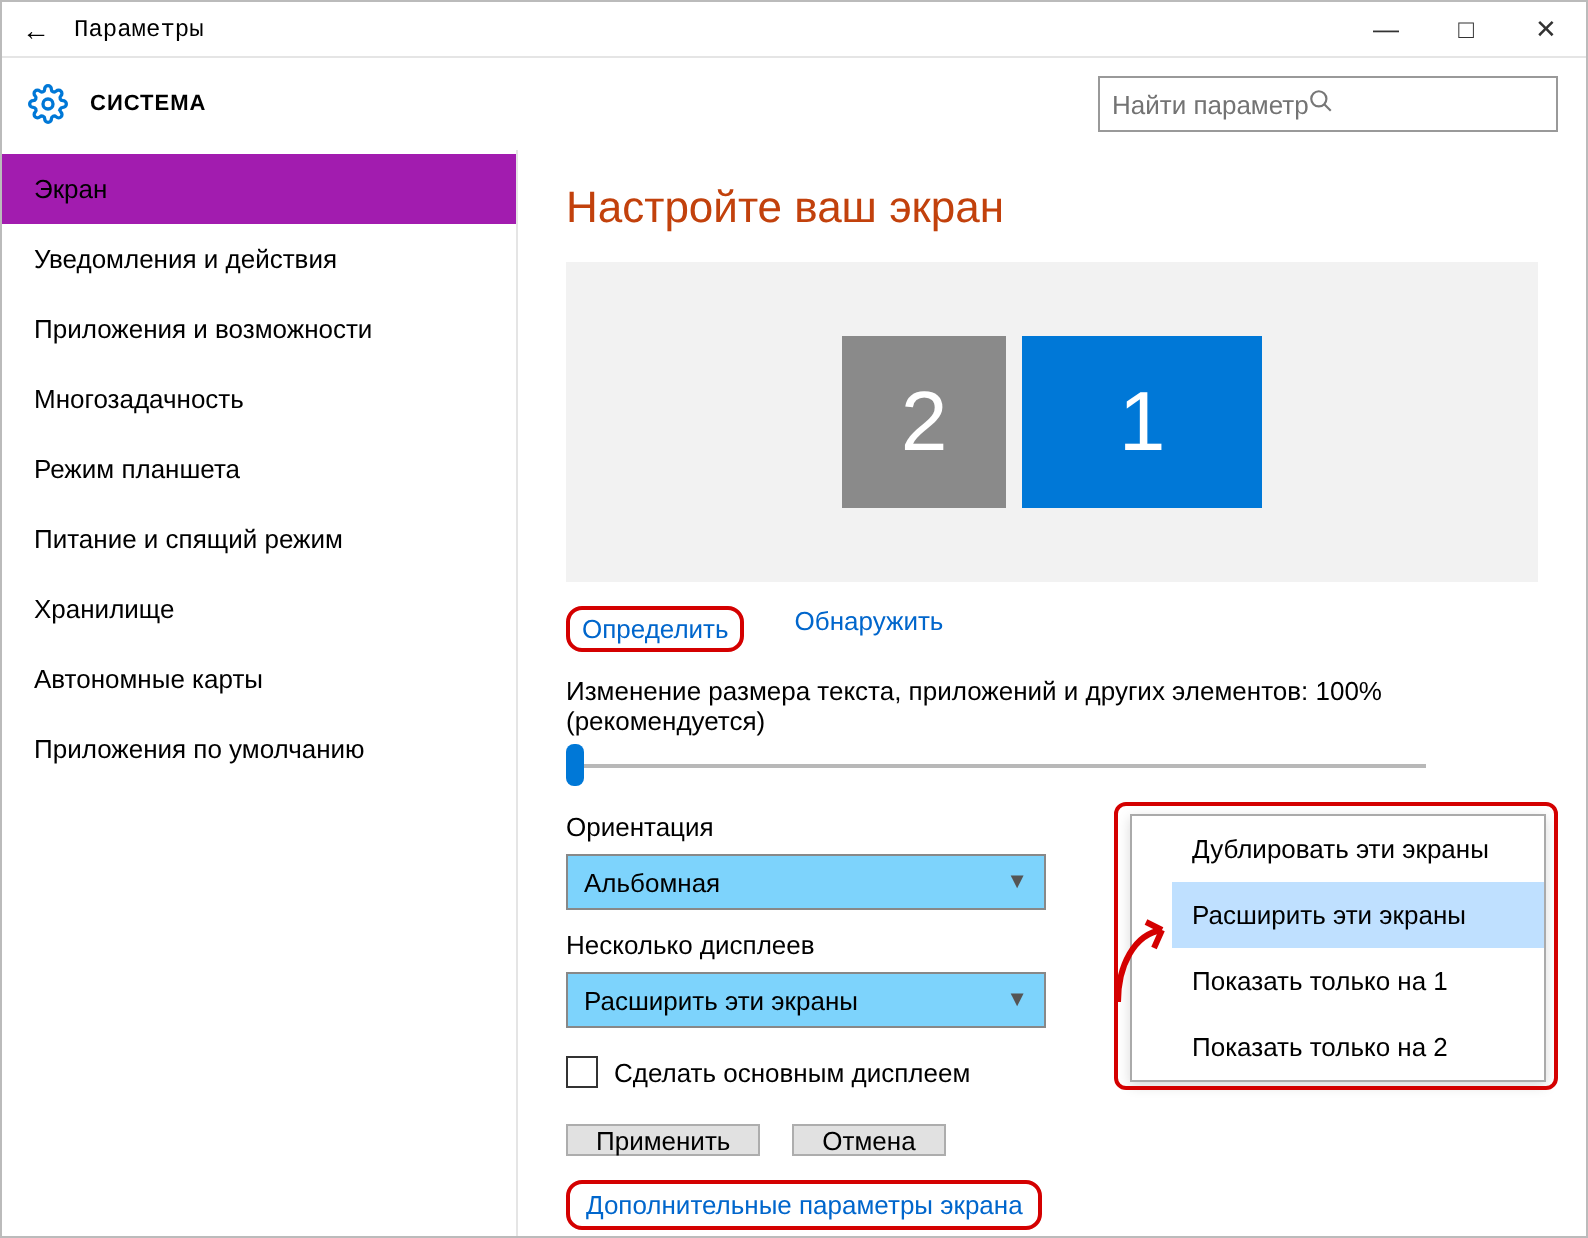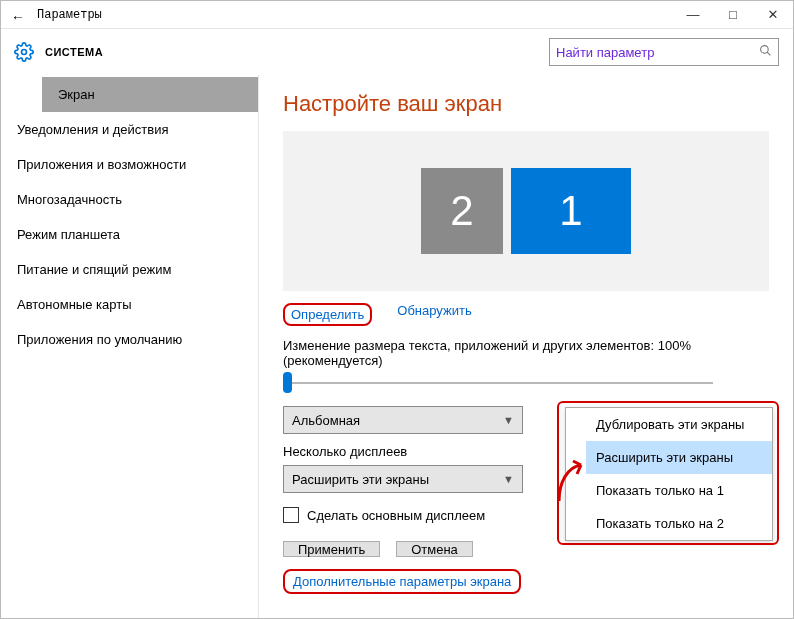--- a/index.html
+++ b/index.html
@@ -42,34 +42,33 @@
     width: 22px; height: 22px; display:flex; align-items:center; justify-content:center;
     color:#0078d7; margin-right:10px;
   }
   .gear svg { width:20px; height:20px; }
   .header .section {
     font-size: 11px; font-weight: 600; letter-spacing: .5px;
   }
   .searchbox {
     margin-left:auto; width: 230px; height:28px;
     border:1px solid #999; display:flex; align-items:center;
-    padding: 0 6px; color:#6d28d9; font-size:13px;
-    justify-content: space-between;
+    padding: 0 6px; color:#737373; font-size:13px;
   }
 
   
   .body { display:flex; height: calc(619px - 28px - 46px); }
   .sidebar {
     width: 258px; border-right: 1px solid #e5e5e5;
     padding-top: 2px;
   }
   .side-item {
     padding: 10px 16px; font-size: 13px; cursor: default;
   }
-  .side-item.active { background:#a3a3a3; color:#000;margin-left:41px; }
+  .side-item.active { background:#a21caf; color:#000; }
 
   .content {
     flex:1; padding: 14px 24px 14px 24px; position:relative;
   }
   h1.page-title {
     font-weight: 300; font-size: 22px; margin: 2px 0 14px 0; color:#c2410c;
   }
 
   
   .display-area {
@@ -97,21 +96,21 @@
   }
   .slider-thumb {
     position:absolute; top:0; left:0; width:9px; height:21px;
     background:#0078d7; border-radius:4px; transform:translateY(-4px);
   }
 
   .sec-label { font-size:13px; margin:10px 0 6px 0; }
   .dropdown {
     height:28px; width:240px; border:1px solid #888;
     display:flex; align-items:center; padding:0 8px; font-size:13px;
-    justify-content:space-between; background:#e5e5e5;
+    justify-content:space-between; background:#7dd3fc;
   }
   .chev { font-size:11px; color:#555; }
 
   .checkbox-row { display:flex; align-items:center; gap:8px; margin:14px 0 18px 0; font-size:13px; }
   .cb { width:16px; height:16px; border:1px solid #333; background:#fff; }
 
   .btnrow { display:flex; gap:16px; margin-bottom:12px; }
   .btn {
     height:16px; padding:0 14px; border:1px solid #adadad;
     background:#e1e1e1; font-size:13px; display:flex; align-items:center;
@@ -168,20 +167,21 @@
 </div>
 
 <div class="body">
   <div class="sidebar">
     <div class="side-item active"><span>Экран</span></div>
     <div class="side-item"><span>Уведомления и действия</span></div>
     <div class="side-item"><span>Приложения и возможности</span></div>
     <div class="side-item"><span>Многозадачность</span></div>
     <div class="side-item"><span>Режим планшета</span></div>
     <div class="side-item"><span>Питание и спящий режим</span></div>
+    <div class="side-item"><span>Хранилище</span></div>
     <div class="side-item"><span>Автономные карты</span></div>
     <div class="side-item"><span>Приложения по умолчанию</span></div>
   </div>
 
   <div class="content">
     <h1 class="page-title">Настройте ваш экран</h1>
 
     <div class="display-area">
       <div class="monitor m2">
           <span>2</span>
@@ -197,20 +197,21 @@
       </span>
       <span class="linkbtn">Обнаружить</span>
     </div>
 
     <div class="slider-label">Изменение размера текста, приложений и других элементов: 100% (рекомендуется)</div>
     <div class="slider">
       <div class="slider-track"></div>
       <div class="slider-thumb"></div>
     </div>
 
+    <div class="sec-label">Ориентация</div>
     <div class="dropdown">
       <span>Альбомная</span>
       <span class="chev">▼</span>
     </div>
 
     <div class="sec-label">Несколько дисплеев</div>
     <div class="dropdown">
       <span>Расширить эти экраны</span>
       <span class="chev">▼</span>
     </div>

